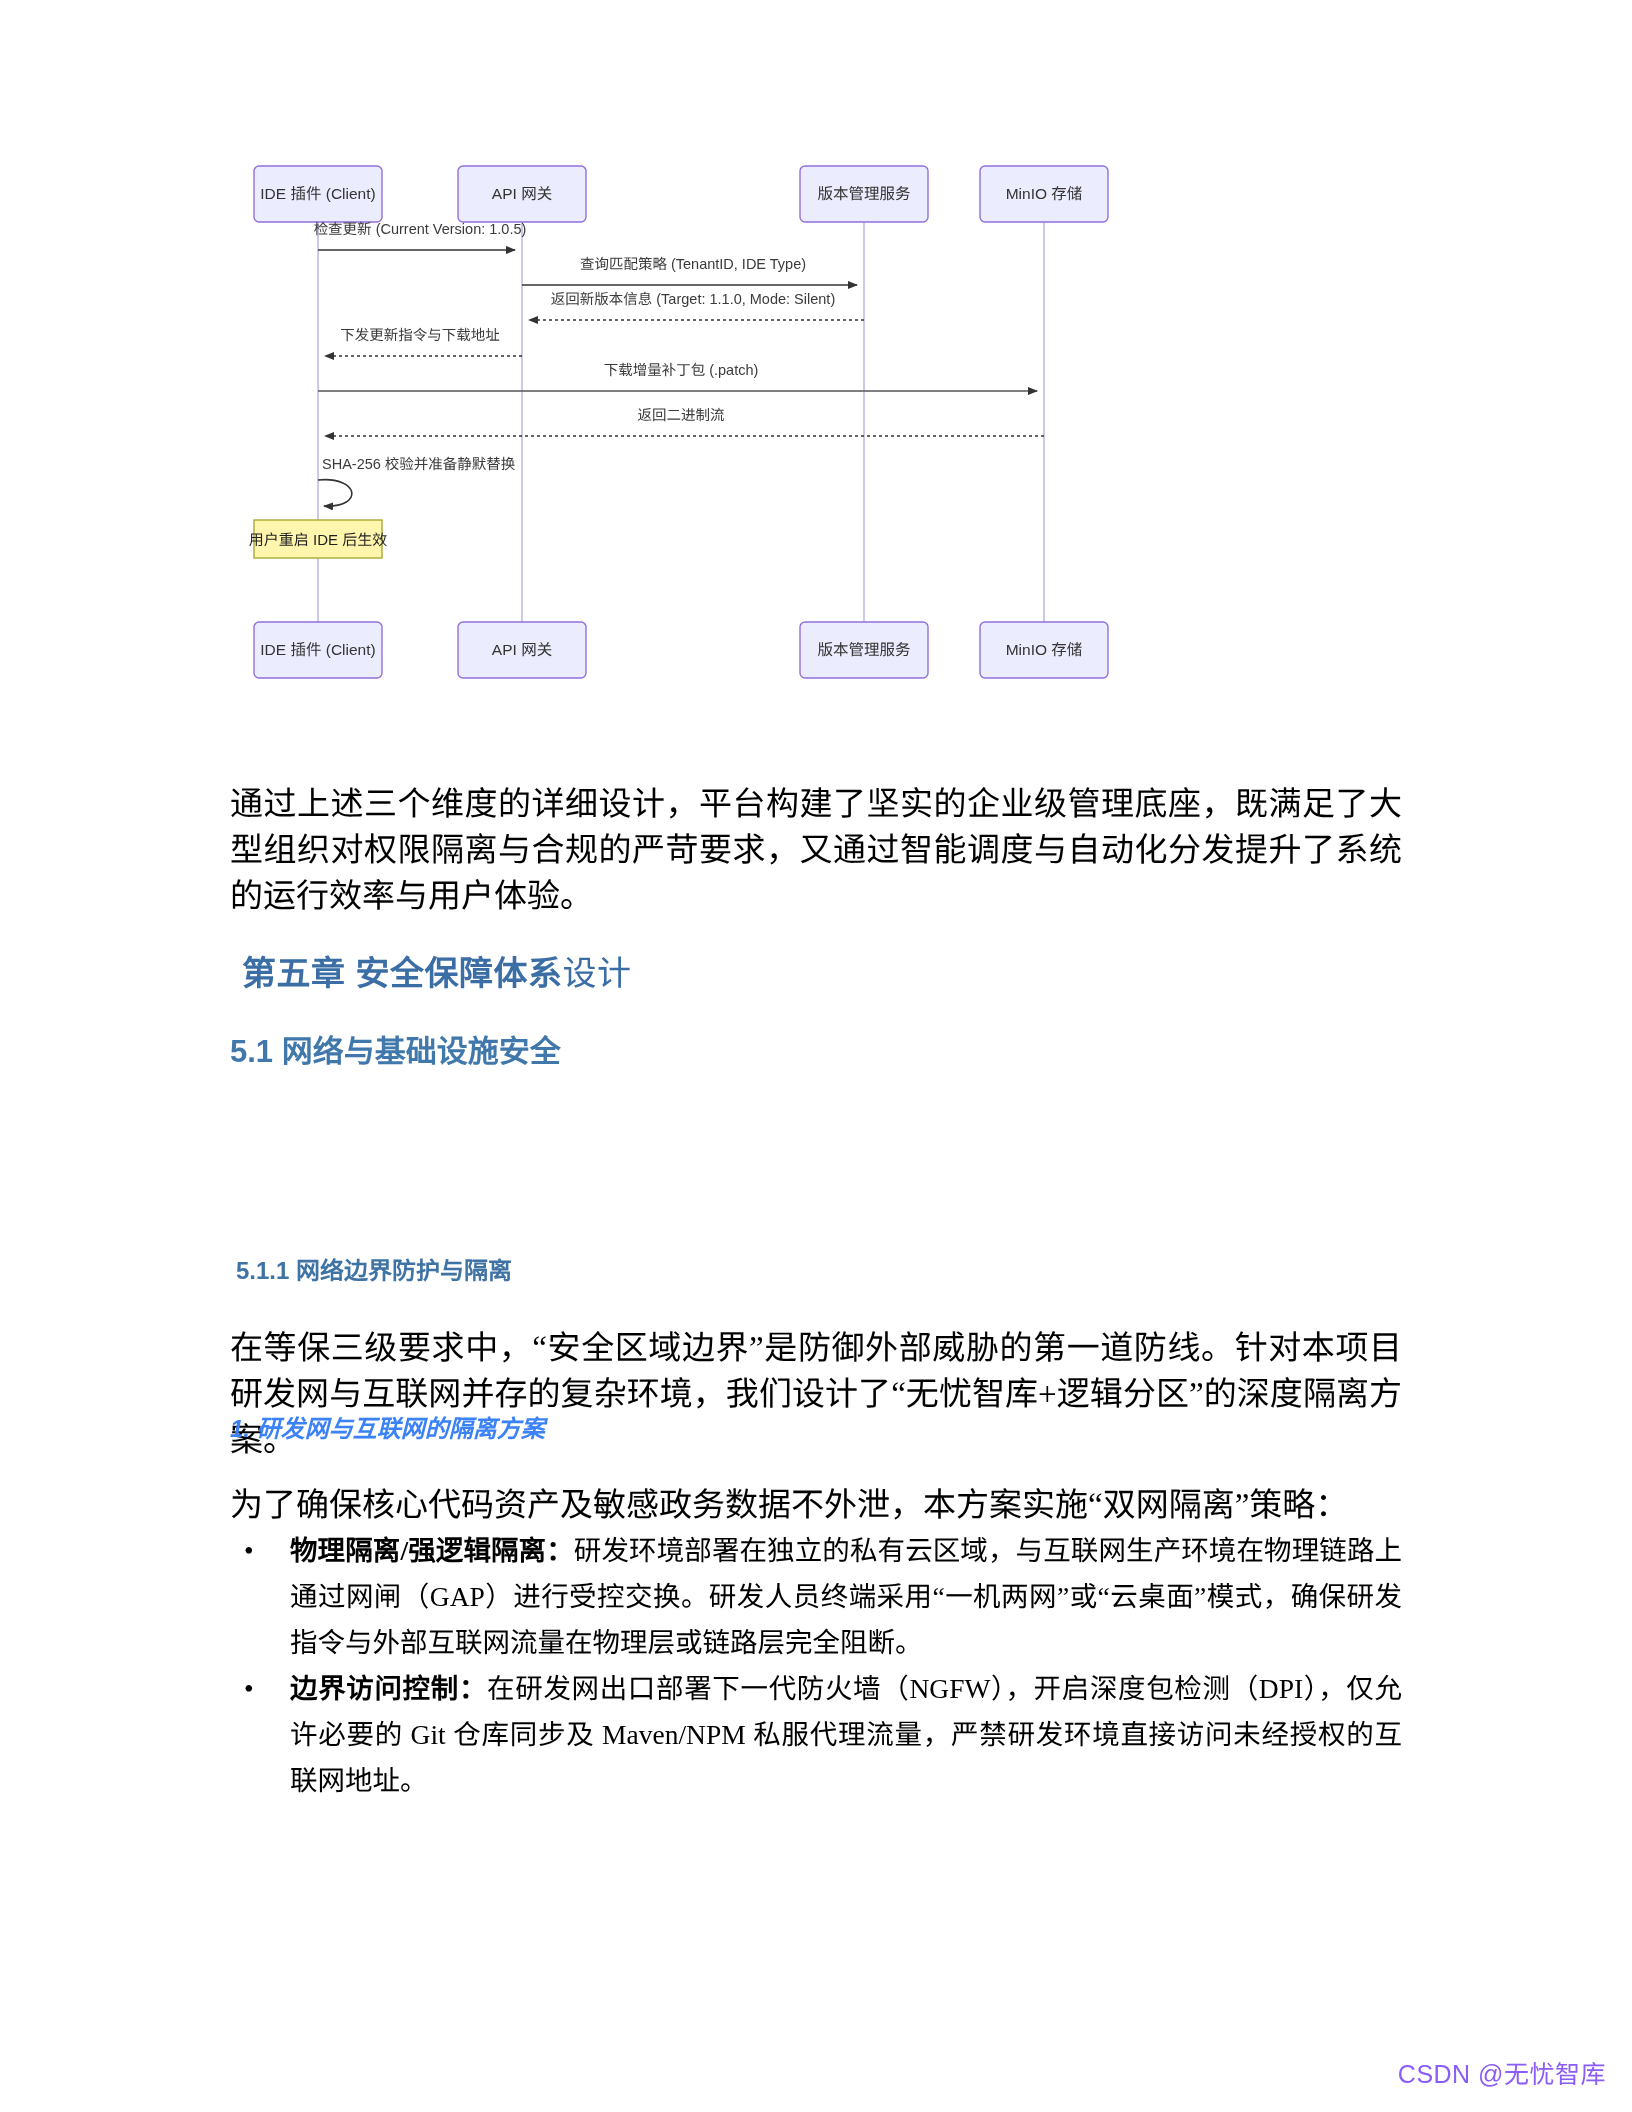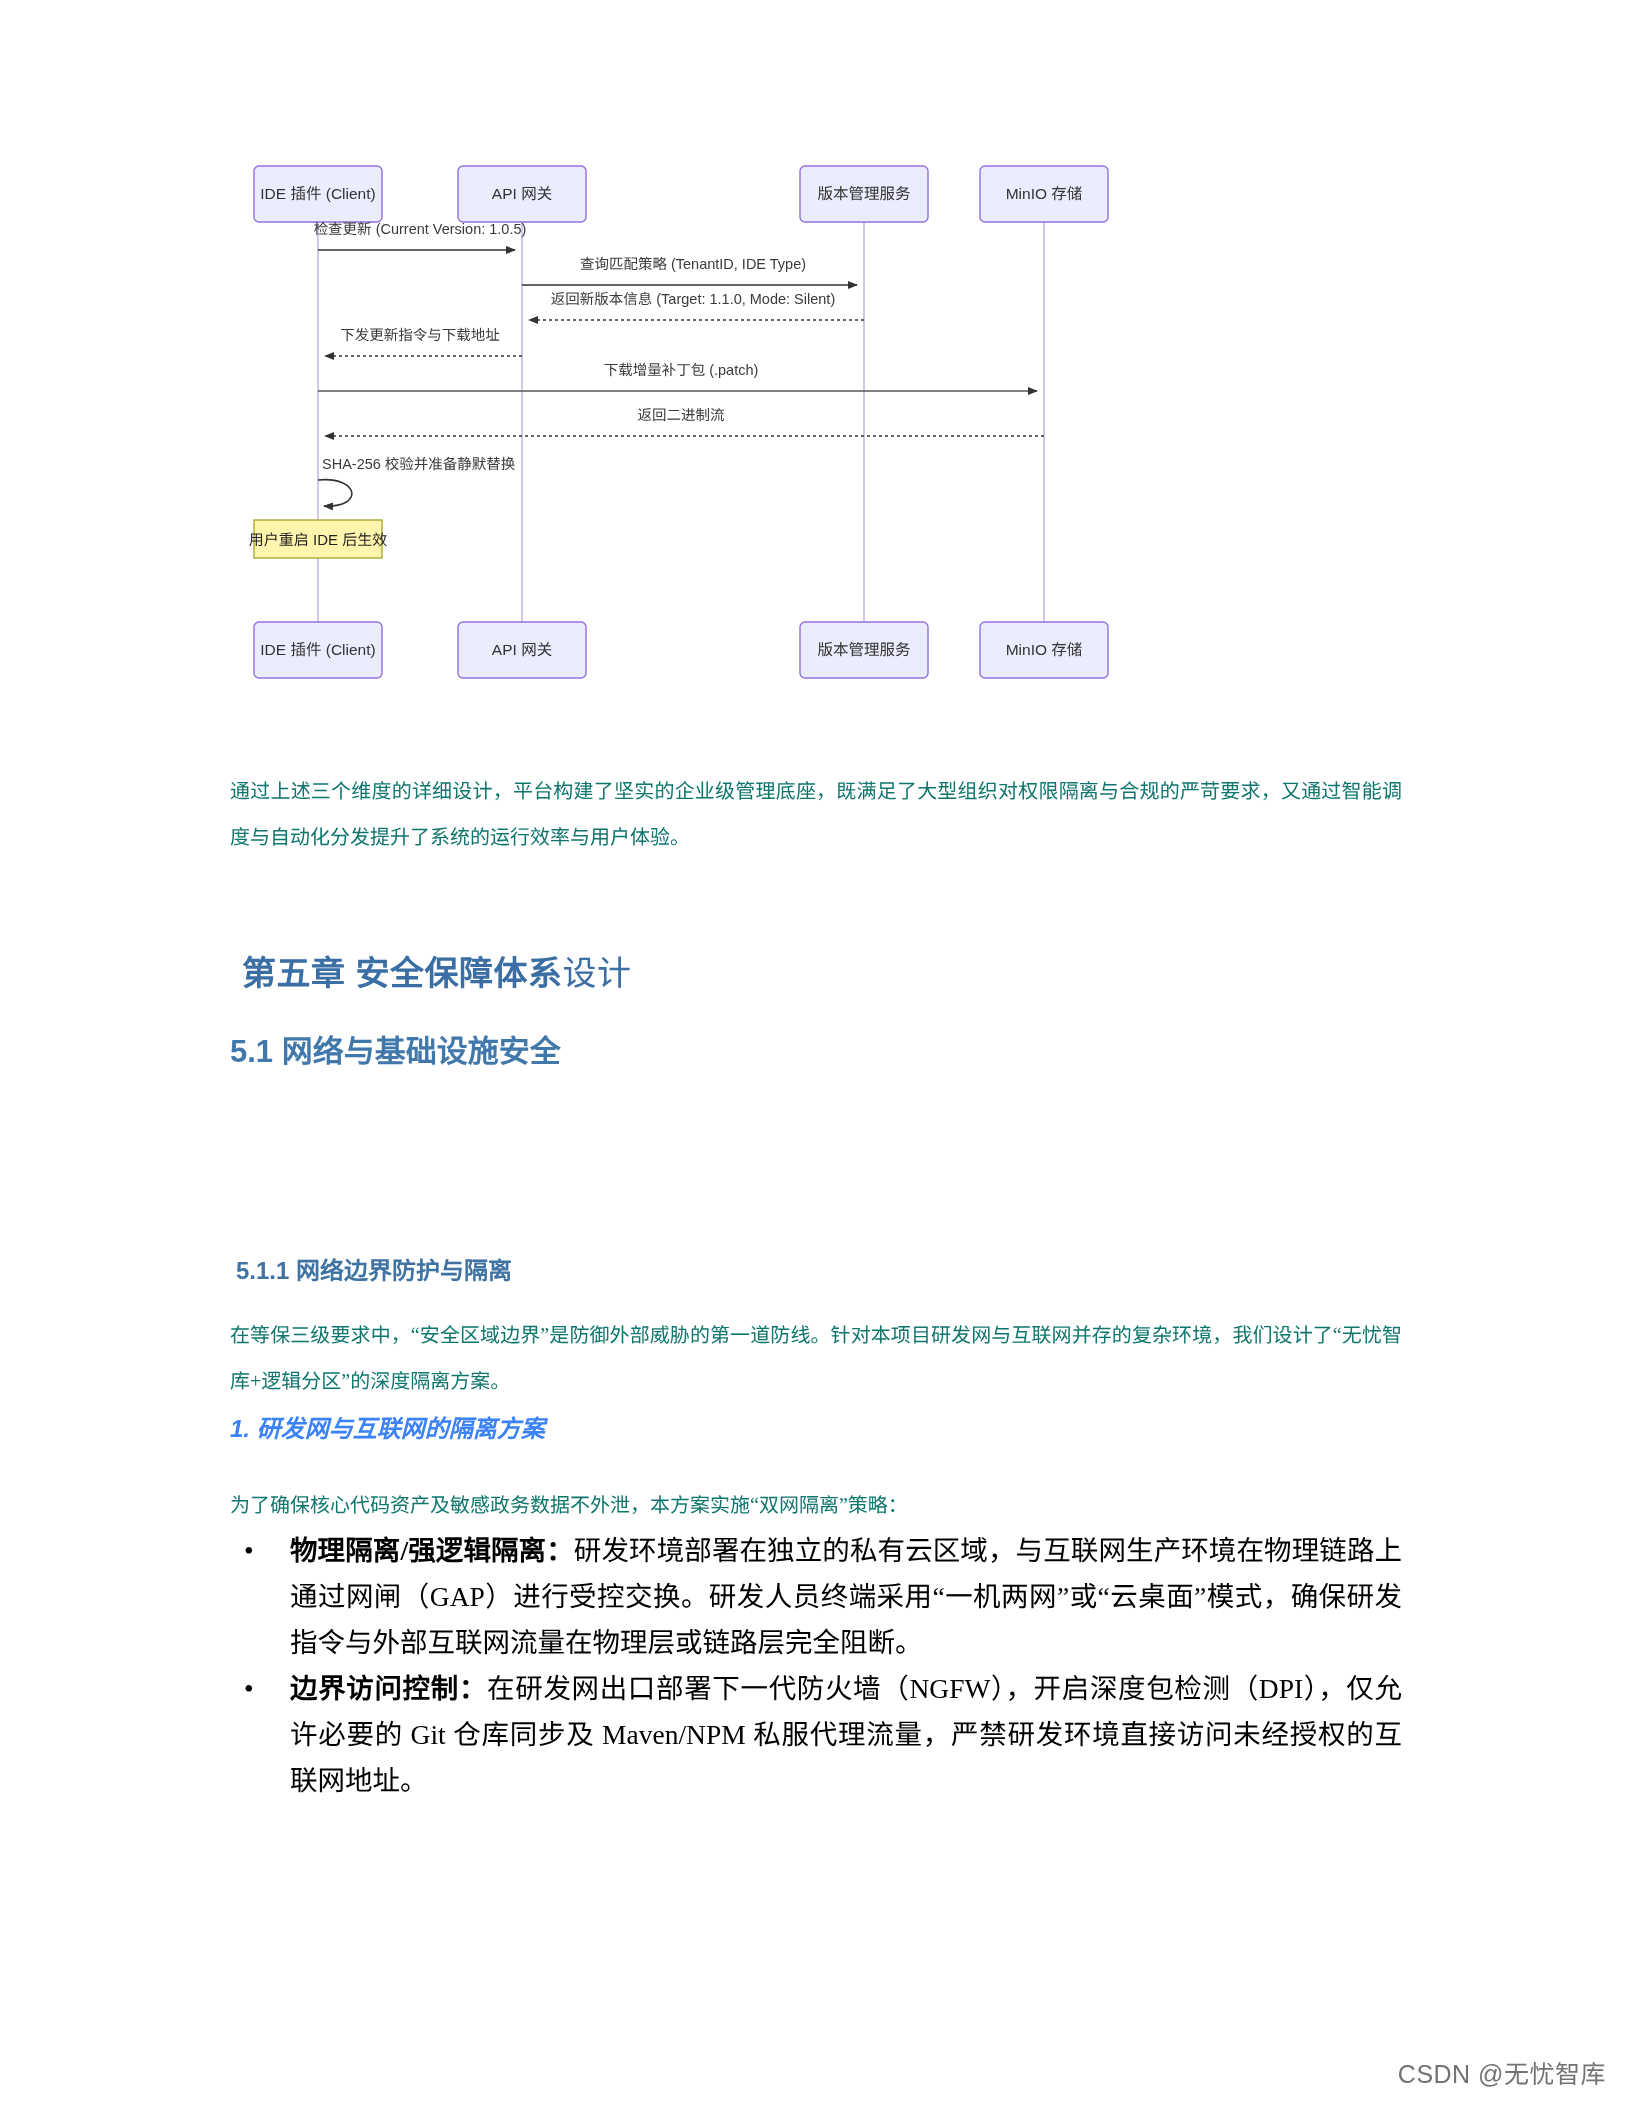--- a/index.html
+++ b/index.html
@@ -50,23 +50,23 @@
     fill: #1f1f1f;
     font-family: "Liberation Sans", "DejaVu Sans", sans-serif;
   }
 
   
   .body-text {
     position: absolute;
     left: 230px;
     width: 1172px;
     font-family: "Liberation Serif", "DejaVu Serif", serif;
-    font-size: 20px;
-    line-height: 46px;
-    color: #0f766e;
+    font-size: 33px;
+    line-height: 46px;
+    color: #000000;
     text-align: justify;
     text-justify: inter-ideograph;
   }
 
   .h1-chapter {
     position: absolute;
     left: 230px;
     font-size: 34px;
     line-height: 46px;
     color: #3a6ea5;
@@ -133,21 +133,21 @@
   .bullet-item .lead {
     font-weight: bold;
   }
 
   
   .watermark {
     position: absolute;
     right: 26px;
     bottom: 22px;
     font-size: 25px;
-    color: #737373;
+    color: #8b5cf6;
     font-family: "Liberation Sans", "DejaVu Sans", sans-serif;
     letter-spacing: 0.5px;
     user-select: none;
   }
 </style>
 </head>
 <body>
 
 <div class="page">
 

